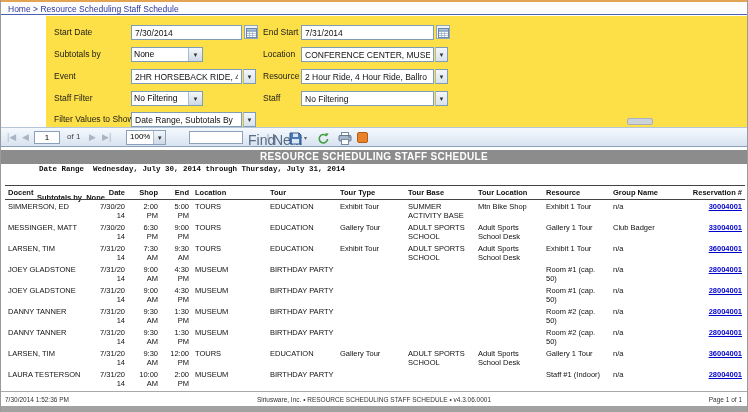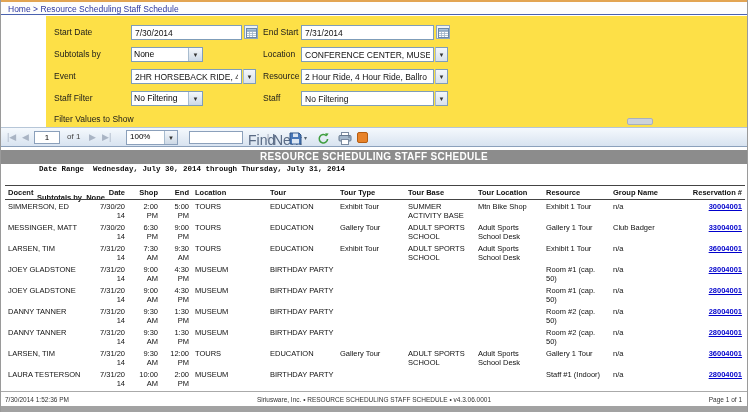--- a/index.html
+++ b/index.html
@@ -26,21 +26,21 @@
   .selbox .txt{flex:1;font-size:8.5px;padding:1px 2px;white-space:nowrap;overflow:hidden;}
   .selbox .arr{width:13px;background:linear-gradient(#f4f7fb,#cdd9e6);border-left:1px solid #a8bccf;
     font-size:6px;color:#333;display:flex;align-items:center;justify-content:center;}
   
   .toolbar{position:absolute;left:0;top:127px;width:100%;height:20px;
     background:linear-gradient(#f5f9fd,#d8e3f0);border-top:1px solid #b6c6d8;border-bottom:1px solid #8ba0bb;box-sizing:border-box;}
   .tbi{position:absolute;top:3px;font-size:9px;color:#a9b4c4;line-height:13px;}
   .tbtext{position:absolute;top:4px;font-size:8px;color:#444;}
   .pageinput{position:absolute;left:33px;top:3px;width:26px;height:13px;border:1px solid #8ba0bb;
     font-size:8px;text-align:center;font-family:"Liberation Sans",sans-serif;box-sizing:border-box;}
-  .zoomsel{position:absolute;left:125px;top:2px;width:52px;height:15px;display:flex;border:1px solid #8ba0bb;background:#fff;box-sizing:border-box;}
+  .zoomsel{position:absolute;left:125px;top:2px;width:40px;height:15px;display:flex;border:1px solid #8ba0bb;background:#fff;box-sizing:border-box;}
   .zoomsel .txt{flex:1;font-size:8px;padding:1px 3px;}
   .zoomsel .arr{width:12px;background:linear-gradient(#f4f7fb,#cdd9e6);border-left:1px solid #a8bccf;font-size:6px;
     display:flex;align-items:center;justify-content:center;color:#333;}
   .findinput{position:absolute;left:188px;top:3px;width:54px;height:13px;border:1px solid #8ba0bb;box-sizing:border-box;}
   .findlink{position:absolute;top:4px;font-size:14px;color:#5a6b85;cursor:pointer;text-decoration:none;}
   .icon{position:absolute;top:3px;width:14px;height:13px;cursor:pointer;}
   .caret{position:absolute;top:6px;font-size:6px;color:#55626f;cursor:pointer;}
   .orangeicon{position:absolute;left:356px;top:4px;width:11px;height:11px;background:#e8832a;
     border:1px solid #b55d12;border-radius:2px;box-sizing:border-box;cursor:pointer;}
   .miniscroll{position:absolute;left:626px;top:118px;width:26px;height:7px;background:#ccd2da;
@@ -135,20 +135,24 @@
           <span class="arr">▼</span>
         </div>
     </div>
     <span class="flabel" style="left:217px;top:75px">Staff</span>
     <div class="ctrl" style="left:255px;top:75px">
       <input class="tbox w133" value="No Filtering" style="">
       <button class="ddbtn">▼</button>
     </div>
 
     <span class="flabel" style="left:8px;top:96px">Filter Values to Show</span>
+    <div class="ctrl" style="left:85px;top:96px">
+      <input class="tbox w111" value="Date Range, Subtotals By" style="">
+      <button class="ddbtn">▼</button>
+    </div>
   </div>
 
   <div class="miniscroll"></div>
 
   <div class="toolbar">
     <span class="tbi" style="left:6px">|◀</span>
     <span class="tbi" style="left:21px">◀</span>
     <input class="pageinput" value="1" style="">
     <span class="tbtext" style="left:66px">of 1</span>
     <span class="tbi" style="left:88px">▶</span>

